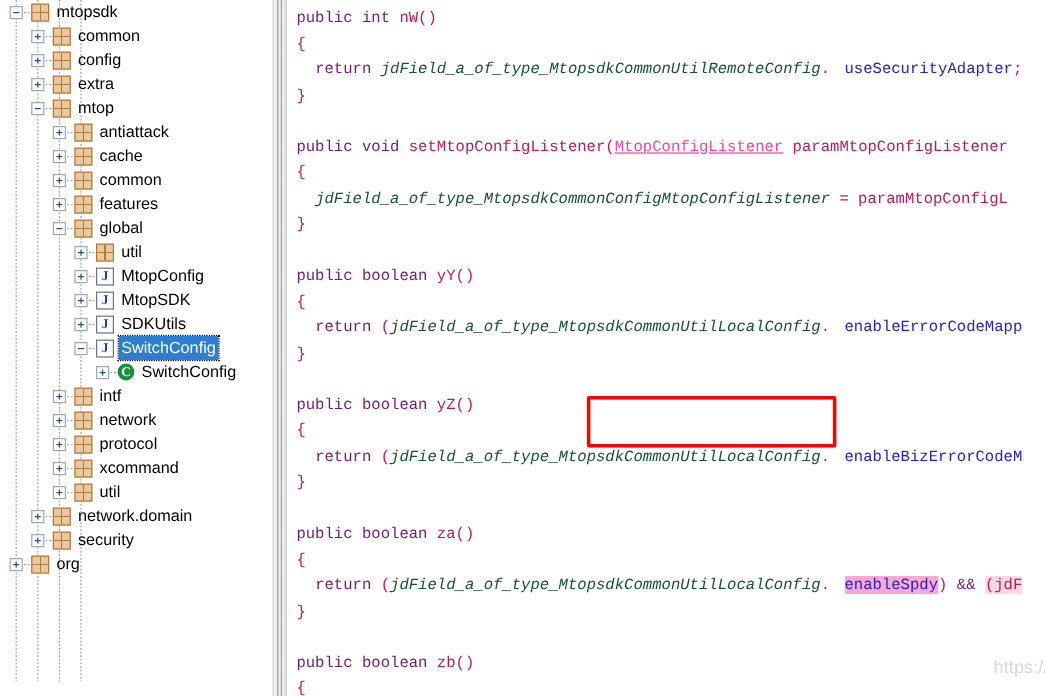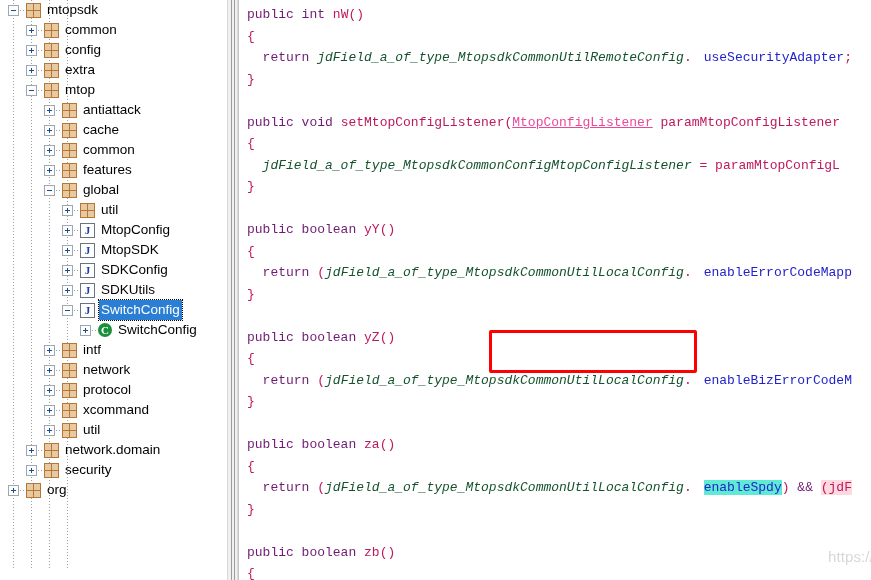--- a/index.html
+++ b/index.html
@@ -201,21 +201,21 @@
     color: #000000;
   }
   .ln { height: 21.5px; white-space: pre; }
 
   
   .kw    { color: #701a75; font-weight: normal; }
   .fld   { color: #14532d; font-style: italic; }
   .mem   { color: #2222cc; margin-left: 12px; }
   .plain { color: #be185d; margin-top: 35px; }
   .typ   { color: #ec4899; text-decoration: underline; }
-  .hl-green { background: #5eead4; text-align: right; }
+  .hl-green { background: #f9a8d4; text-align: right; }
   .hl-pink  { background: #ffd9e0; }
 
   
   #redbox {
     position: absolute;
     left: 250px;
     top: 330px;
     width: 208px;
     height: 43px;
     border: 3px solid #ff0000;
@@ -339,27 +339,20 @@
           <span class="expander plus"></span>
           <span class="stub"></span>
           <span class="ico java"></span>
           <span class="tree-label">MtopSDK</span>
         </div>
         <div class="tree-row">
           <span class="indent" style="width: 62px;"></span>
           <span class="expander plus"></span>
           <span class="stub"></span>
           <span class="ico java"></span>
-          <span class="tree-label">SDKConfig</span>
-        </div>
-        <div class="tree-row">
-          <span class="indent" style="width: 62px;"></span>
-          <span class="expander plus"></span>
-          <span class="stub"></span>
-          <span class="ico java"></span>
           <span class="tree-label">SDKUtils</span>
         </div>
         <div class="tree-row selected">
           <span class="indent" style="width: 62px;"></span>
           <span class="expander minus"></span>
           <span class="stub"></span>
           <span class="ico java"></span>
           <span class="tree-label">SwitchConfig</span>
         </div>
         <div class="tree-row">

